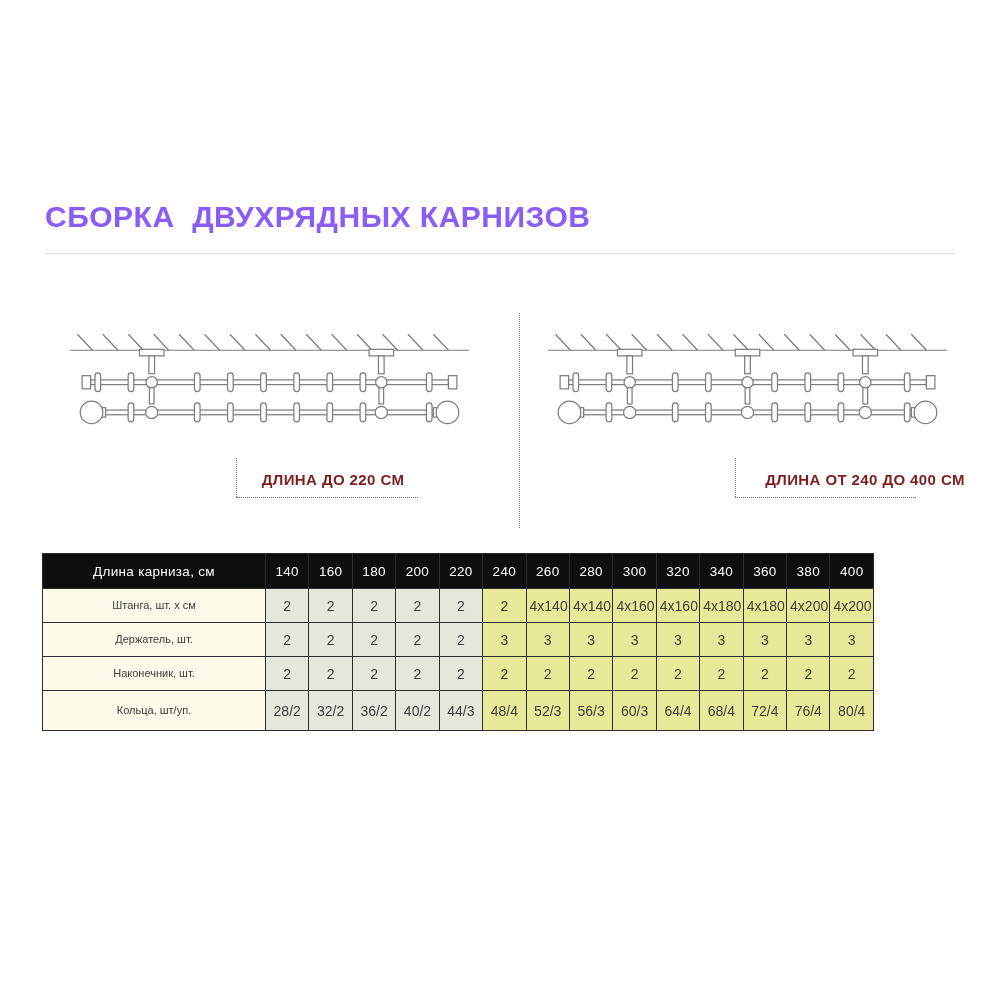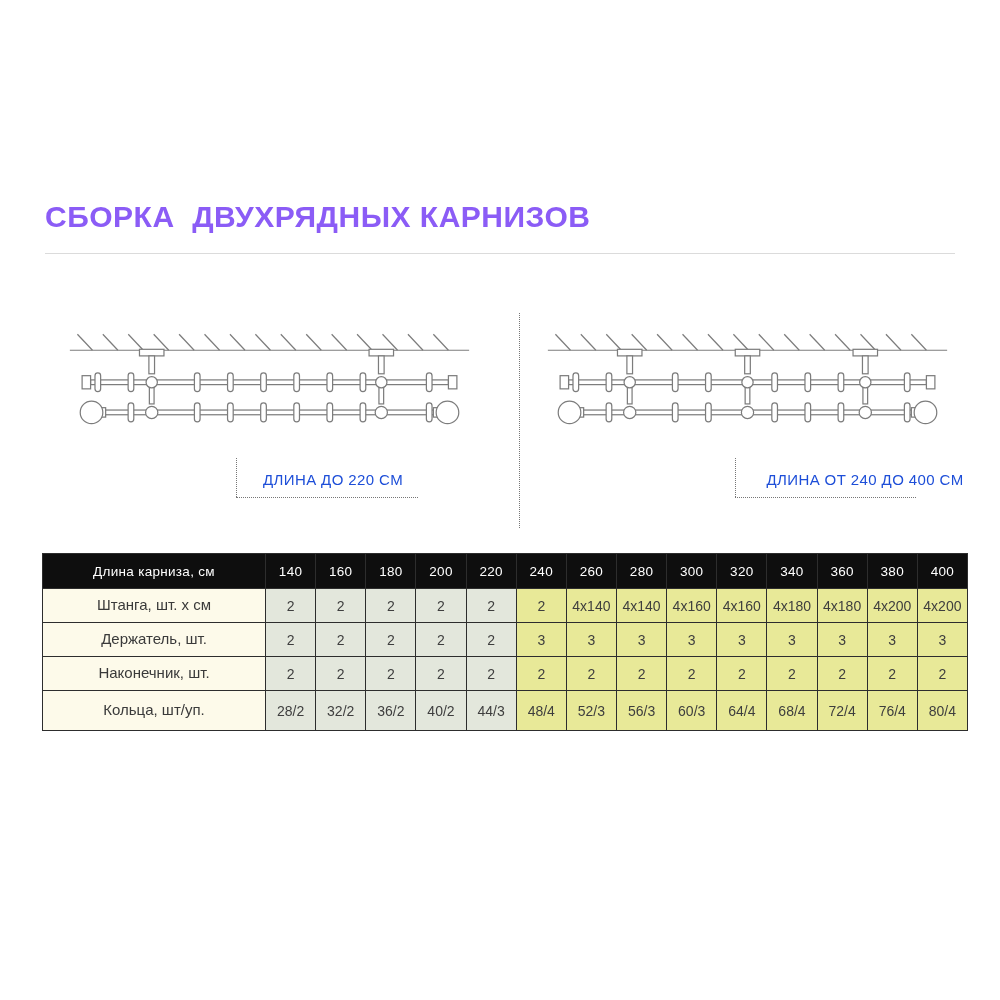--- a/index.html
+++ b/index.html
@@ -14,32 +14,32 @@
   .diagram-right{left:540px;}
   .diagram g{fill:#ffffff;stroke:#7c7c7c;stroke-width:1.3;}
 
   .vdivider{position:absolute;left:519px;top:313px;height:215px;width:0;
             border-left:1.5px dotted #767676;}
   .callout-v{position:absolute;top:458px;height:39px;width:0;border-left:1.5px dotted #767676;}
   .callout-h{position:absolute;top:497px;height:0;border-top:1.5px dotted #767676;}
   .cv-left{left:236px;} .ch-left{left:236px;width:182px;}
   .cv-right{left:735px;} .ch-right{left:735px;width:181px;}
   .callout-label{position:absolute;top:471px;transform:translateX(-50%);white-space:nowrap;
-                 font-size:15px;font-weight:400;letter-spacing:0.4px;color:#1d4ed8;}
+                 font-size:15px;font-weight:700;letter-spacing:0.4px;color:#7f1d1d;}
   .cl-left{left:333px;} .cl-right{left:865px;}
 
-  table.parts{position:absolute;left:42px;top:553px;width:926px;border-collapse:collapse;
+  table.parts{position:absolute;left:42px;top:553px;width:832px;border-collapse:collapse;
               table-layout:fixed;}
   table.parts col.c-label{width:223px;}
   table.parts th, table.parts td{border:1px solid #2d2d2d;text-align:center;
               vertical-align:middle;padding:0 3px;overflow:hidden;}
   table.parts thead th{background:#0e0e0e;color:#ffffff;font-weight:400;font-size:13.5px;
               letter-spacing:0.3px;height:34px;}
   table.parts tbody td{font-size:14px;color:#3e3e3e;}
-  table.parts tbody td.lbl{background:#fdfaea;font-size:15px;line-height:1.25;color:#3a3a3a;}
+  table.parts tbody td.lbl{background:#fdfaea;font-size:11px;line-height:1.25;color:#3a3a3a;}
   table.parts tbody td.short{background:#e3e7dc;}
   table.parts tbody td.long{background:#e8e998;}
   table.parts tbody tr:nth-child(1) td{height:33px;}
   table.parts tbody tr:nth-child(2) td{height:33px;}
   table.parts tbody tr:nth-child(3) td{height:33px;}
   table.parts tbody tr:nth-child(4) td{height:39px;}
   table.parts tbody tr:nth-child(5) td{height:33px;}
   table.parts tbody tr:nth-child(6) td{height:32px;}
 </style>
 </head>

